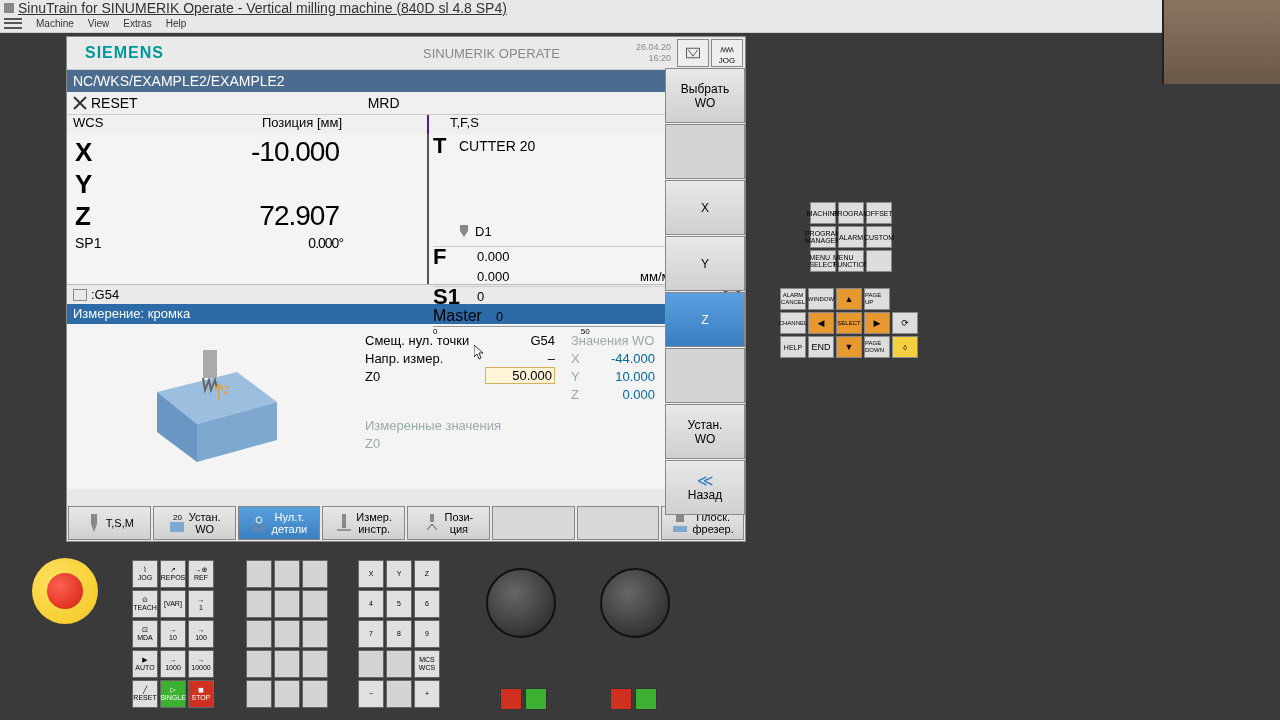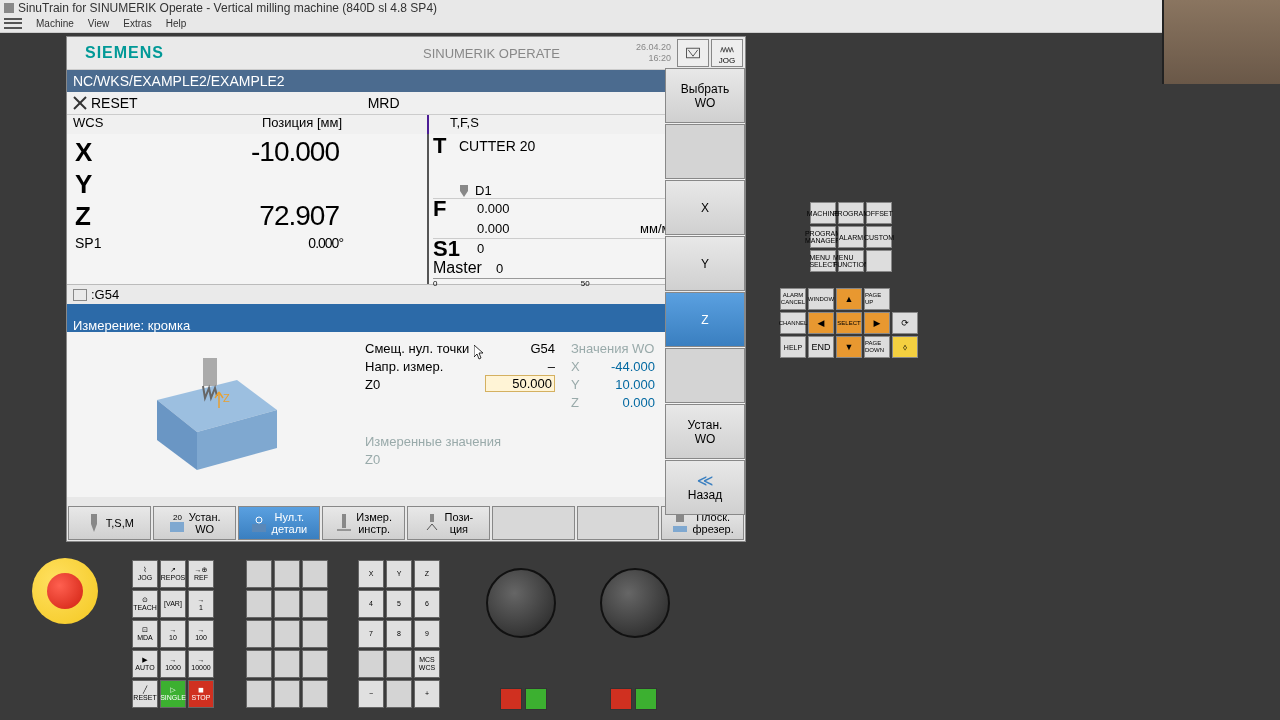--- a/index.html
+++ b/index.html
@@ -1,19 +1,19 @@
 <!DOCTYPE html>
 <html><head>
 <meta charset="utf-8">
 <style>
 * { box-sizing: border-box; margin: 0; padding: 0; font-family: Arial, sans-serif; }
 body { background: #3a3a3a; width: 1280px; height: 720px; overflow: hidden; position: relative; }
 
 
-.titlebar { background: #e8e8e8; height: 15px; font-size: 12px; padding: 1px 4px; display: flex; align-items: center; color: #333; }
+.titlebar { background: #e8e8e8; height: 15px; font-size: 14px; padding: 1px 4px; display: flex; align-items: center; color: #333; text-decoration: underline; }
 .titlebar .icon { width: 10px; height: 10px; background: #888; margin-right: 4px; }
 
 
 .menubar { background: #e8e8e8; height: 18px; display: flex; align-items: center; padding: 0 4px; gap: 14px; font-size: 10px; border-bottom: 1px solid #ccc; }
 .menubar .burger { width: 18px; height: 14px; display: flex; flex-direction: column; justify-content: space-around; }
 .menubar .burger span { height: 2px; background: #555; }
 .menubar .item { color: #333; }
 
 
 .sinu { position: absolute; left: 66px; top: 36px; width: 680px; height: 506px; background: #e8e8e8; border: 1px solid #888; }
@@ -49,45 +49,45 @@
 .pos .val { flex: 1; text-align: right; font-size: 28px; font-family: 'Arial Narrow', Arial; padding-right: 80px; letter-spacing: -1px; }
 .pos .sp { font-size: 14px; height: 22px; }
 .pos .sp .axis { font-size: 14px; font-weight: normal; }
 .pos .sp .val { font-size: 14px; padding-right: 76px; }
 
 .tfs { flex: 1; background: #f4f4f4; border-left: 2px solid #555; font-size: 13px; padding: 2px 4px; position: relative; font-family: 'Arial Narrow', Arial; }
 .tfs .trow { display: flex; align-items: center; height: 20px; }
 .tfs .big { font-size: 22px; font-weight: bold; width: 24px; }
 .tfs .tool { font-size: 14px; margin-left: 2px; }
 .tfs .right { margin-left: auto; font-size: 13px; }
-.tfs .d1row { height: 22px; display: flex; align-items: flex-end; padding-left: 24px; }
+.tfs .d1row { height: 22px; display: flex; align-items: flex-start; padding-left: 24px; margin-top: 48px; }
 .tfs .frow { border-top: 1px solid #ccc; }
 .tfs .srow { border-top: 1px solid #ccc; }
 .tfs .scalebar { height: 8px; border-top: 1px solid #999; position: relative; font-size: 8px; }
 
 
 .g54row { background: #eaeaea; height: 20px; font-size: 13px; padding-left: 6px; display: flex; align-items: center; border-top: 1px solid #bbb; }
 .g54row .ico { width: 14px; height: 12px; border: 1px solid #888; margin-right: 4px; position: relative; }
 
 
-.measurehdr { background: #2c6aa8; color: #fff; font-size: 13px; padding: 14px 6px; height: 20px; }
+.measurehdr { background: #2c6aa8; color: #fff; font-size: 13px; padding: 2px 6px; height: 20px; }
 
 
 .measurebody { display: flex; height: 165px; background: #f4f4f4; }
 .illus { width: 290px; display: flex; align-items: center; justify-content: center; }
 .params { flex: 1; padding: 6px 8px; font-size: 13px; font-family: 'Arial Narrow', Arial; }
 .params .prow { display: flex; height: 18px; align-items: flex-end; }
 .params .plab { width: 120px; }
 .params .pval { width: 70px; text-align: right; }
 .params .pval.input { background: #fff4d6; border: 1px solid #d4b060; padding: 0 2px; }
 .params .sep { width: 16px; }
 .params .wolab { color: #9aa; width: 90px; }
 .params .woaxis { color: #9aa; width: 14px; }
 .params .woval { color: #0369a1; width: 70px; text-align: right; }
-.params .mvtitle { color: #9aa; margin-top: 24px; }
+.params .mvtitle { color: #9aa; margin-top: 16px; }
 
 
 .arrowbtn { position: absolute; right: 2px; bottom: 38px; width: 20px; height: 18px; border: 1px solid #888; background: #eee; font-size: 12px; text-align: center; }
 
 
 .hsoft { position: absolute; bottom: 0; left: 0; right: 0; height: 36px; display: flex; gap: 2px; padding: 1px; }
 .hsoft .sk { flex: 1; background: linear-gradient(#e8e8e8,#d0d0d0); border: 1px solid #888; display: flex; align-items: center; justify-content: center; font-size: 11px; line-height: 12px; text-align: center; gap: 3px; }
 .hsoft .sk.active { background: linear-gradient(#5aa0e0,#3a7fc0); color: #fff; }
 .hsoft .sk .skico { width: 18px; height: 22px; }
 .hsoft .sk.empty { background: #d8d8d8; }

